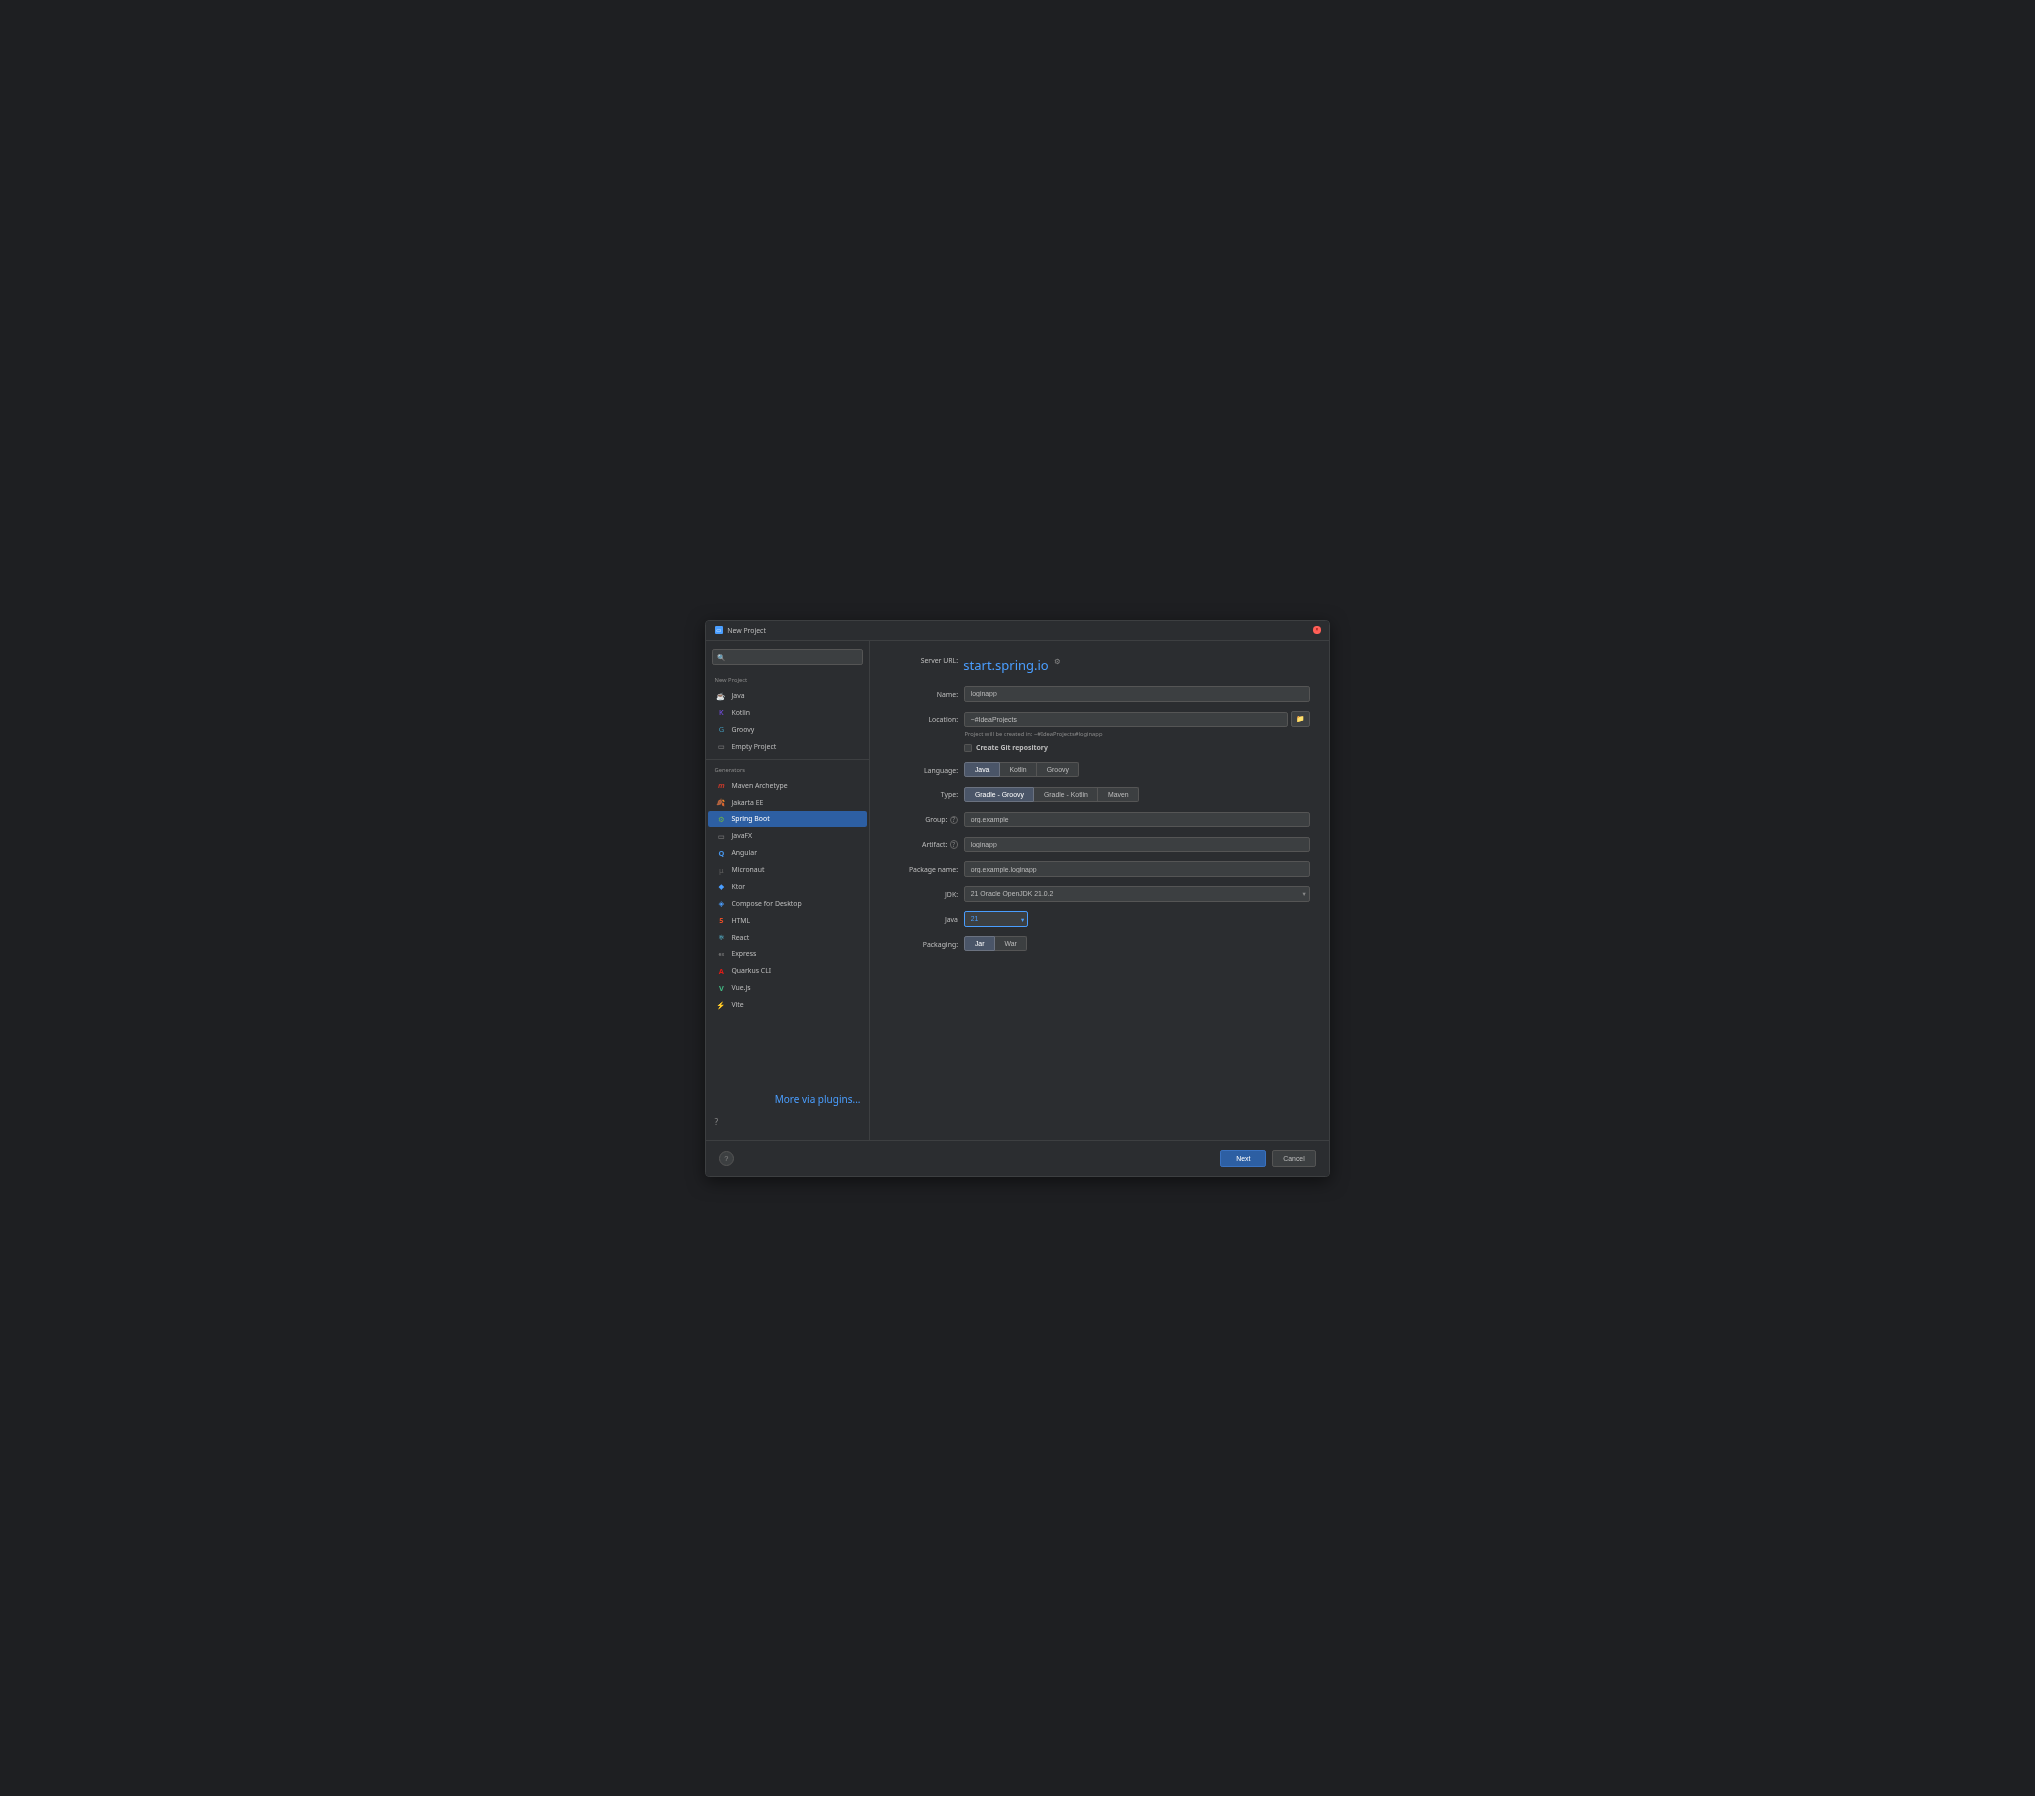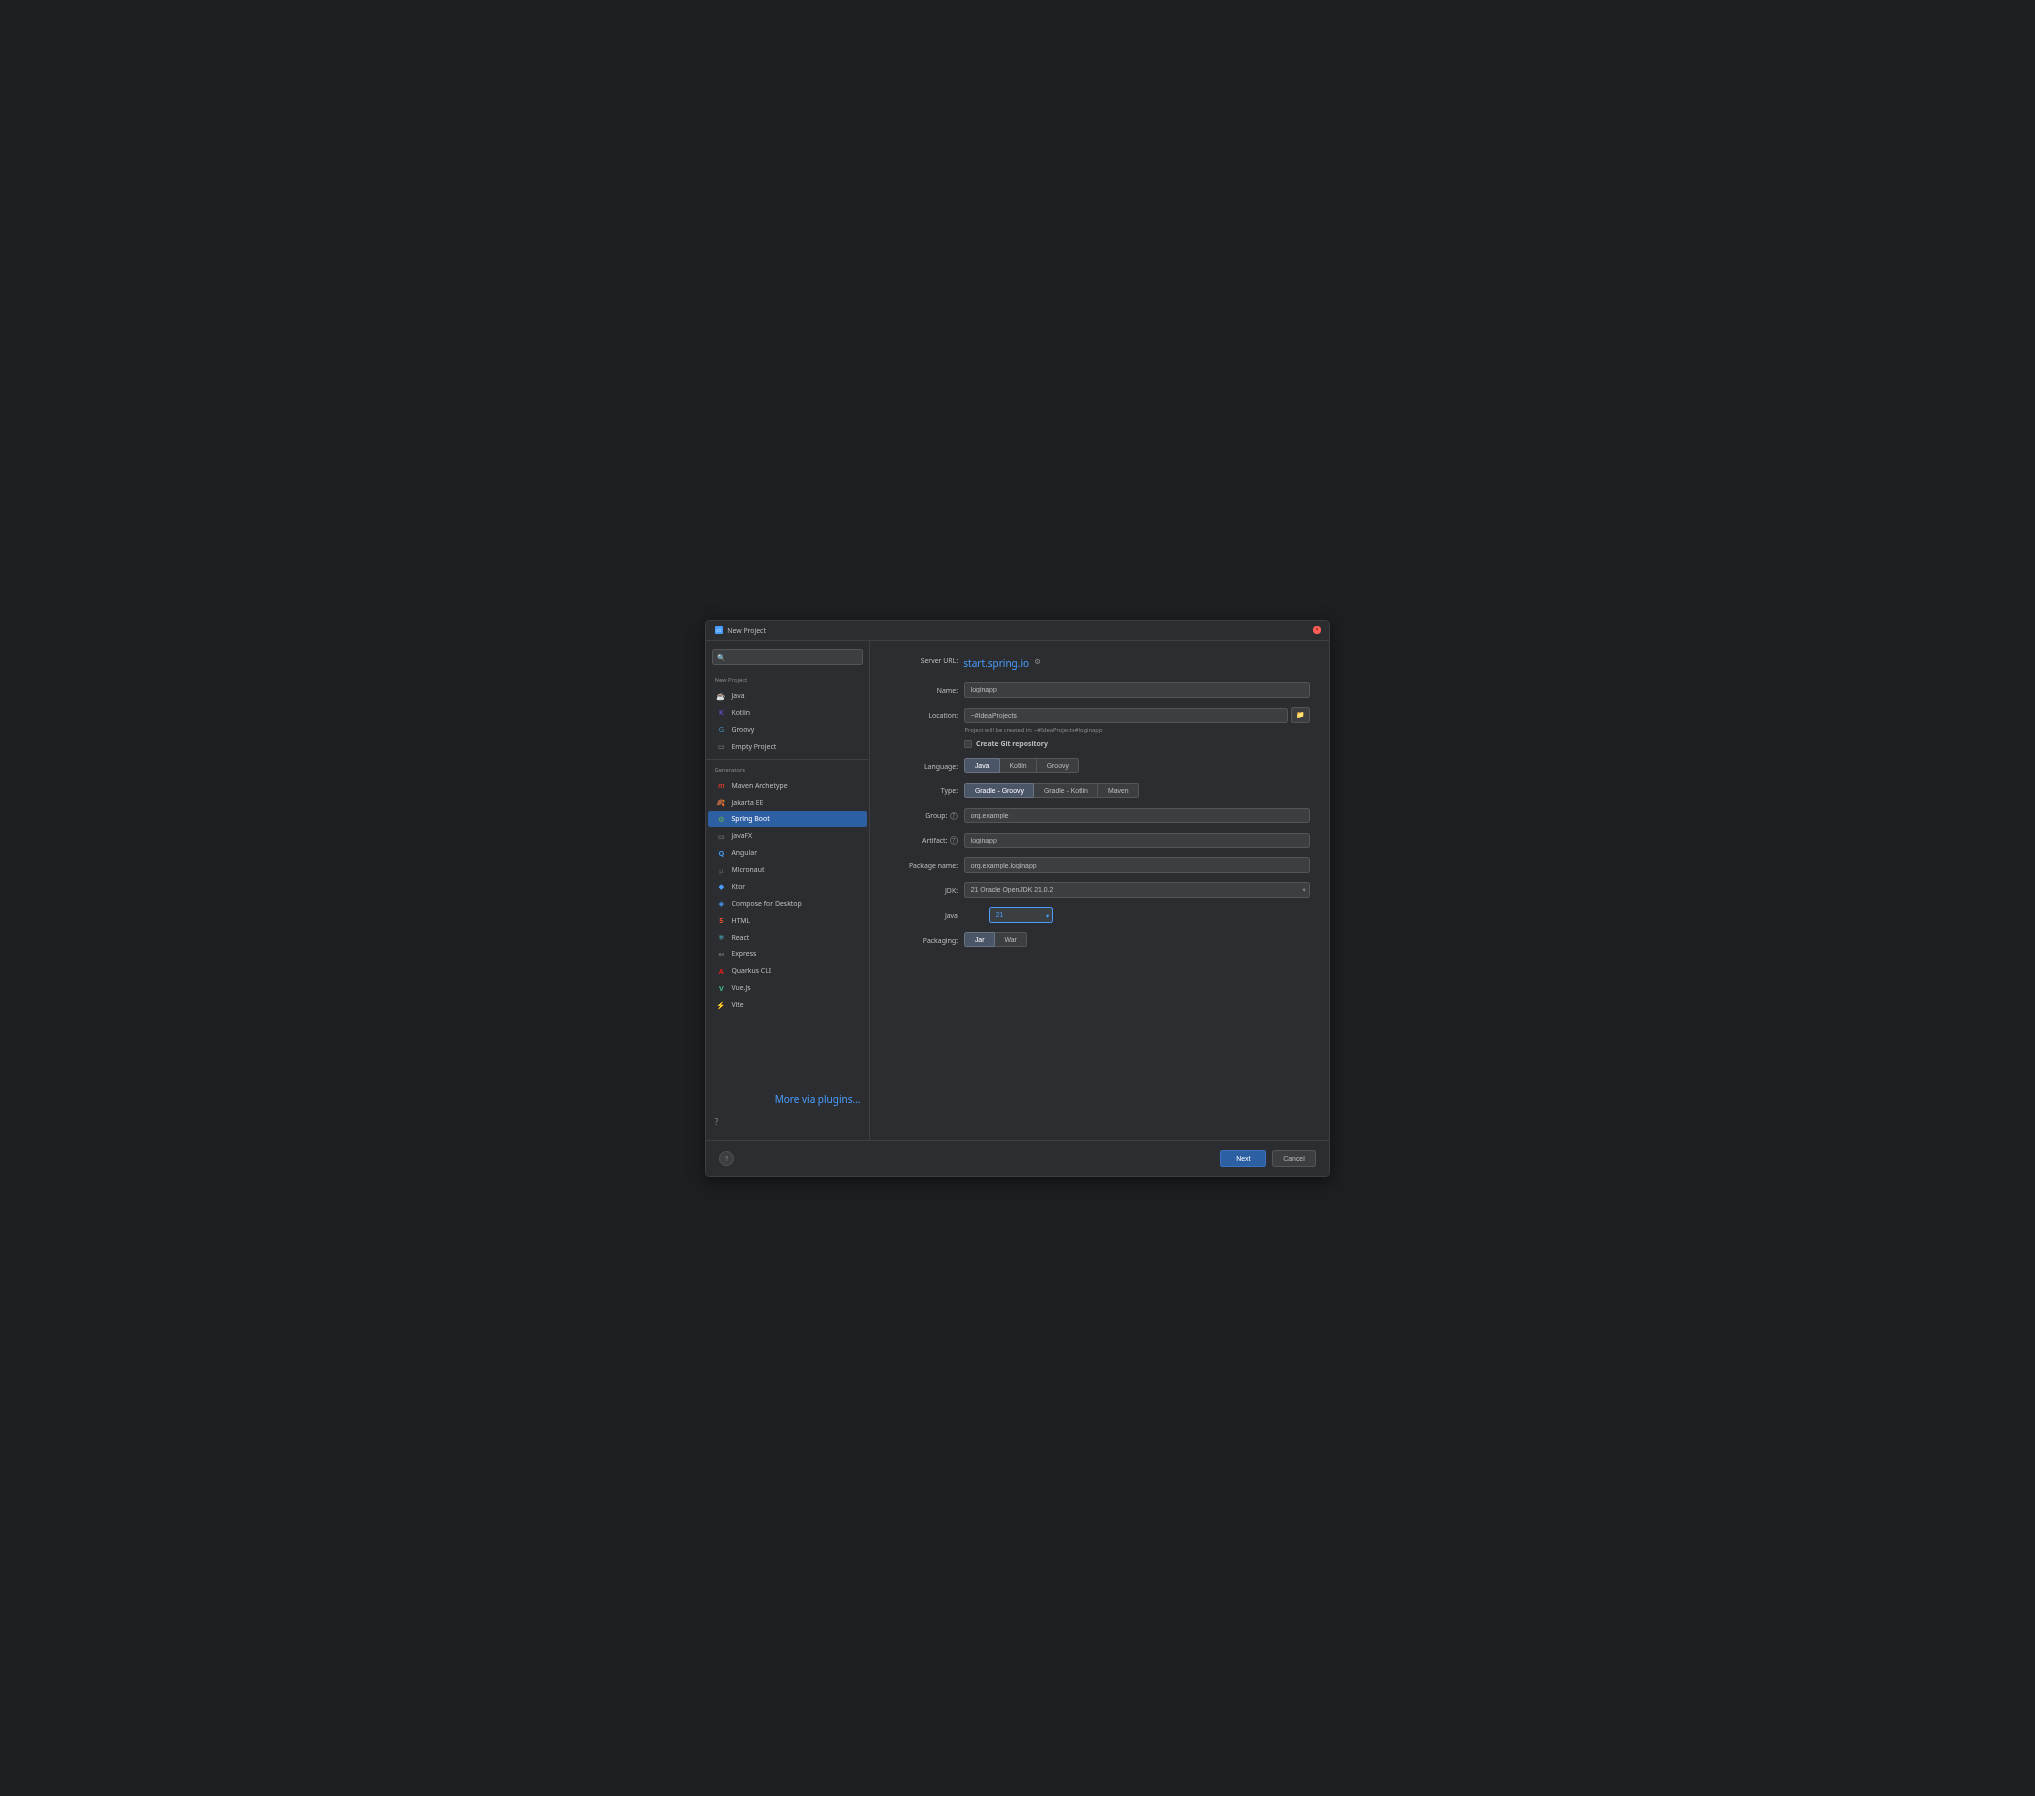--- a/index.html
+++ b/index.html
@@ -192,21 +192,21 @@
       margin-bottom: 12.7px;
     }
     .server-url-label {
       color: #bdbdbd;
       font-size: 6.9px;
       width: 69px;
       text-align: right;
     }
     .server-url-link {
       color: #4a9eff;
-      font-size: 10px;
+      font-size: 13px;
       text-decoration: none;
       cursor: pointer;
     }
     .settings-gear {
       color: #888;
       font-size: 7.4px;
       cursor: pointer;
     }
     .text-input {
       background: #3c3f41;
@@ -305,21 +305,20 @@
       cursor: pointer;
       appearance: none;
       -webkit-appearance: none;
       outline: none;
       position: relative;
       min-width: 64px;
     }
     .select-wrapper {
       position: relative;
       display: inline-block;
-      margin-left: 25px;
     }
     .select-wrapper::after {
       content: '▾';
       position: absolute;
       right: 4.2px;
       top: 50%;
       transform: translateY(-50%);
       color: #4a9eff;
       pointer-events: none;
       font-size: 6.4px;

